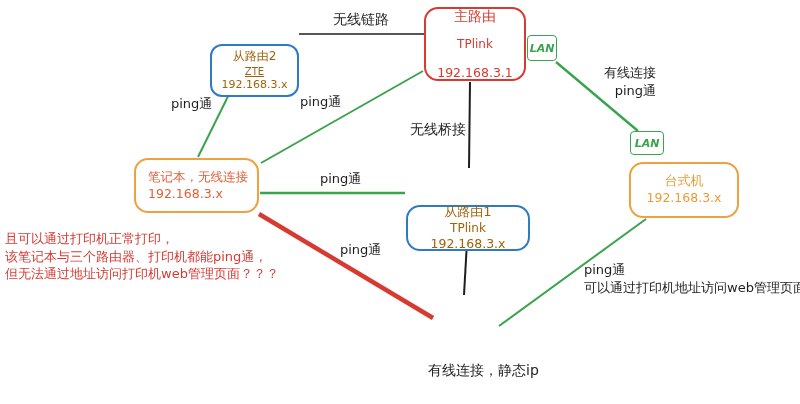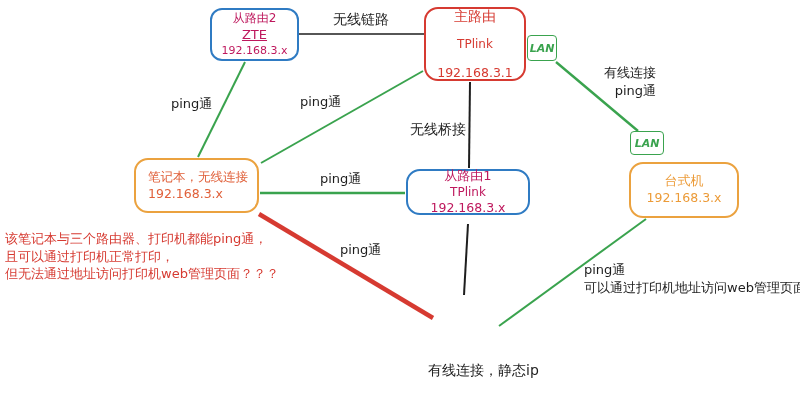--- a/index.html
+++ b/index.html
@@ -8,21 +8,21 @@
     font-family:"DejaVu Sans","Liberation Sans",sans-serif;overflow:hidden;
   }
   .node{
     position:absolute;box-sizing:border-box;border-radius:14px;
     display:flex;flex-direction:column;justify-content:center;align-items:center;
     text-align:center;background:#fff;line-height:1.3;
   }
   .node .l1{font-size:13px;}
   .node .l2{font-size:12px;}
   .node .l3{font-size:12.5px;}
-  .blue{border:2px solid #2f7bc3;color:#be185d;}
+  .blue{border:2px solid #2f7bc3;color:#a16207;margin-top:36px;}
   .red{border:2px solid #d63a31;color:#d63a31;gap:12px;}
   .orange{border:2px solid #eba23f;color:#ec9b38;}
   .lan{
     position:absolute;box-sizing:border-box;border:1.8px solid #3aa34e;color:#3aa34e;
     border-radius:4px;background:#fff;display:flex;align-items:center;justify-content:center;
     font-size:11px;font-style:italic;font-weight:bold;
   }
   .circle-node{
     position:absolute;box-sizing:border-box;border:2.5px solid #1e1e1e;color:#1e1e1e;
     border-radius:50%;background:#fff;display:flex;align-items:center;justify-content:center;
@@ -47,21 +47,21 @@
     <line x1="470" y1="82" x2="469" y2="168" stroke="#1e1e1e" stroke-width="2"></line>
     <line x1="556" y1="62" x2="638" y2="131" stroke="#3aa34e" stroke-width="2.4"></line>
     <line x1="260" y1="193" x2="405" y2="193" stroke="#3aa34e" stroke-width="2.4"></line>
     <line x1="259" y1="214" x2="433" y2="318" stroke="#d63a31" stroke-width="4.5"></line>
     <line x1="468" y1="224" x2="464" y2="295" stroke="#1e1e1e" stroke-width="2"></line>
     <line x1="646" y1="219" x2="499" y2="326" stroke="#3aa34e" stroke-width="2"></line>
   </svg>
 
   <div class="node blue" style="left:210px;top:8px;width:89px;height:53px;border-radius:12px;">
     <div class="l1" style="font-size:12px;">从路由2</div>
-    <div class="l2" style="font-size:13px;text-decoration:underline;">ZTE</div>
+    <div class="l2" style="font-size:10px;text-decoration:underline;">ZTE</div>
     <div class="l3" style="font-size:11px;">192.168.3.x</div>
   </div>
 
   <div class="node red" style="left:424px;top:7px;width:102px;height:74px;">
     <div class="l1" style="font-size:14px;">主路由</div>
     <div class="l2">TPlink</div>
     <div class="l3">192.168.3.1</div>
   </div>
 
   <div class="lan" style="left:527px;top:35px;width:30px;height:26px;">
@@ -105,22 +105,22 @@
   <div class="edge-label" style="left:320px;top:170px;">ping通</div>
 
   <div class="edge-label" style="left:340px;top:241px;">ping通</div>
 
   <div class="edge-label" style="left:584px;top:261px;">
     <div>ping通</div>
     <div>可以通过打印机地址访问web管理页面</div>
   </div>
 
   <div class="note red-note" style="left:5px;top:230px;">
+    <div>且可以通过打印机正常打印，</div>
     <div>该笔记本与三个路由器、打印机都能ping通，</div>
-    <div>且可以通过打印机正常打印，</div>
     <div>但无法通过地址访问打印机web管理页面？？？</div>
   </div>
 
   <div class="note black-note" style="left:428px;top:361px;font-size:14px;">
     <div>有线连接，静态ip</div>
   </div>
 
 </div>
 
 </body></html>

